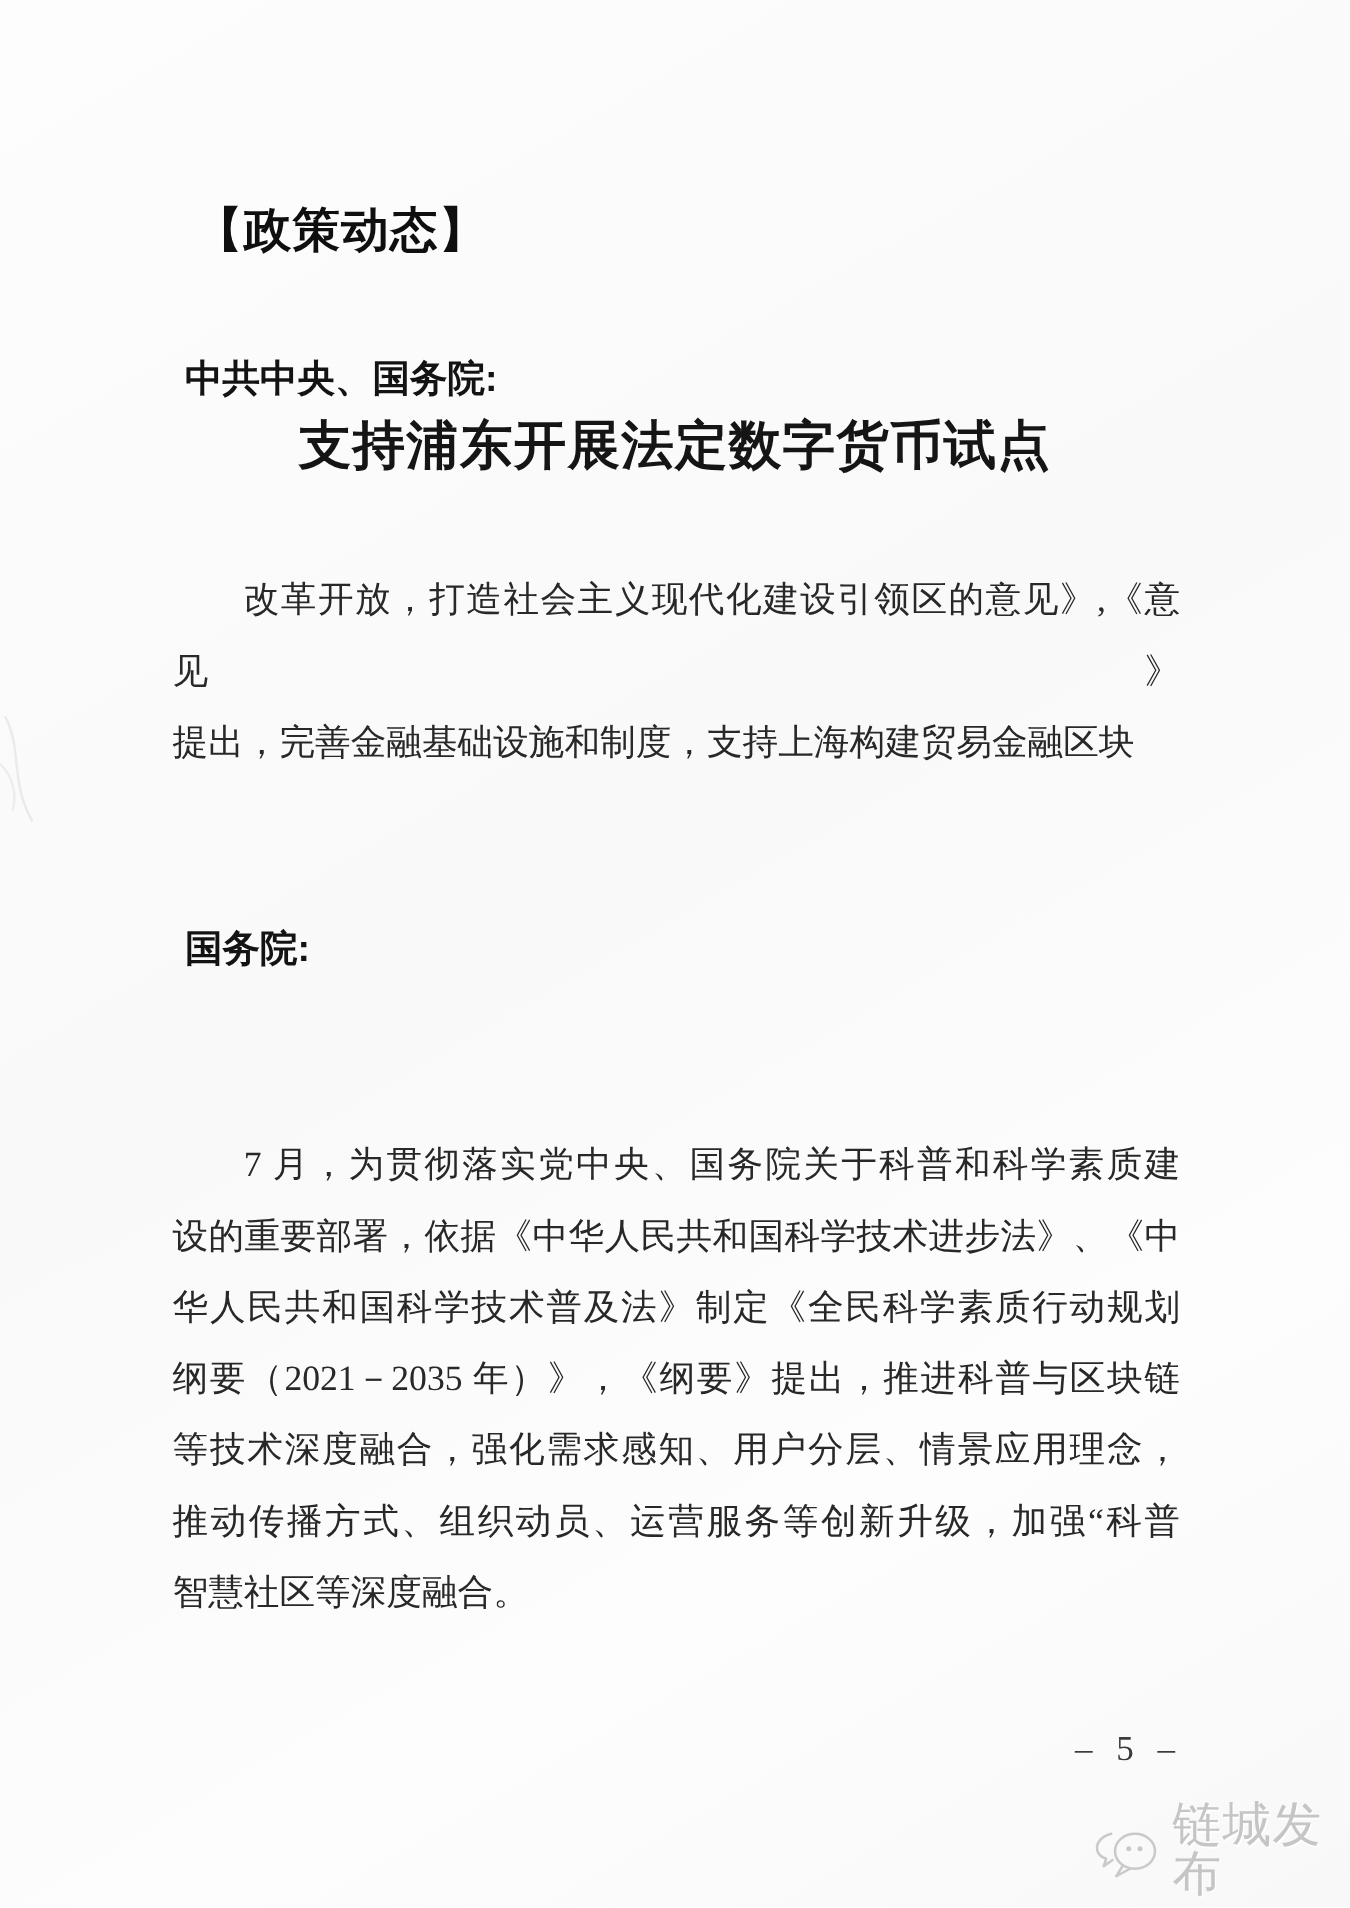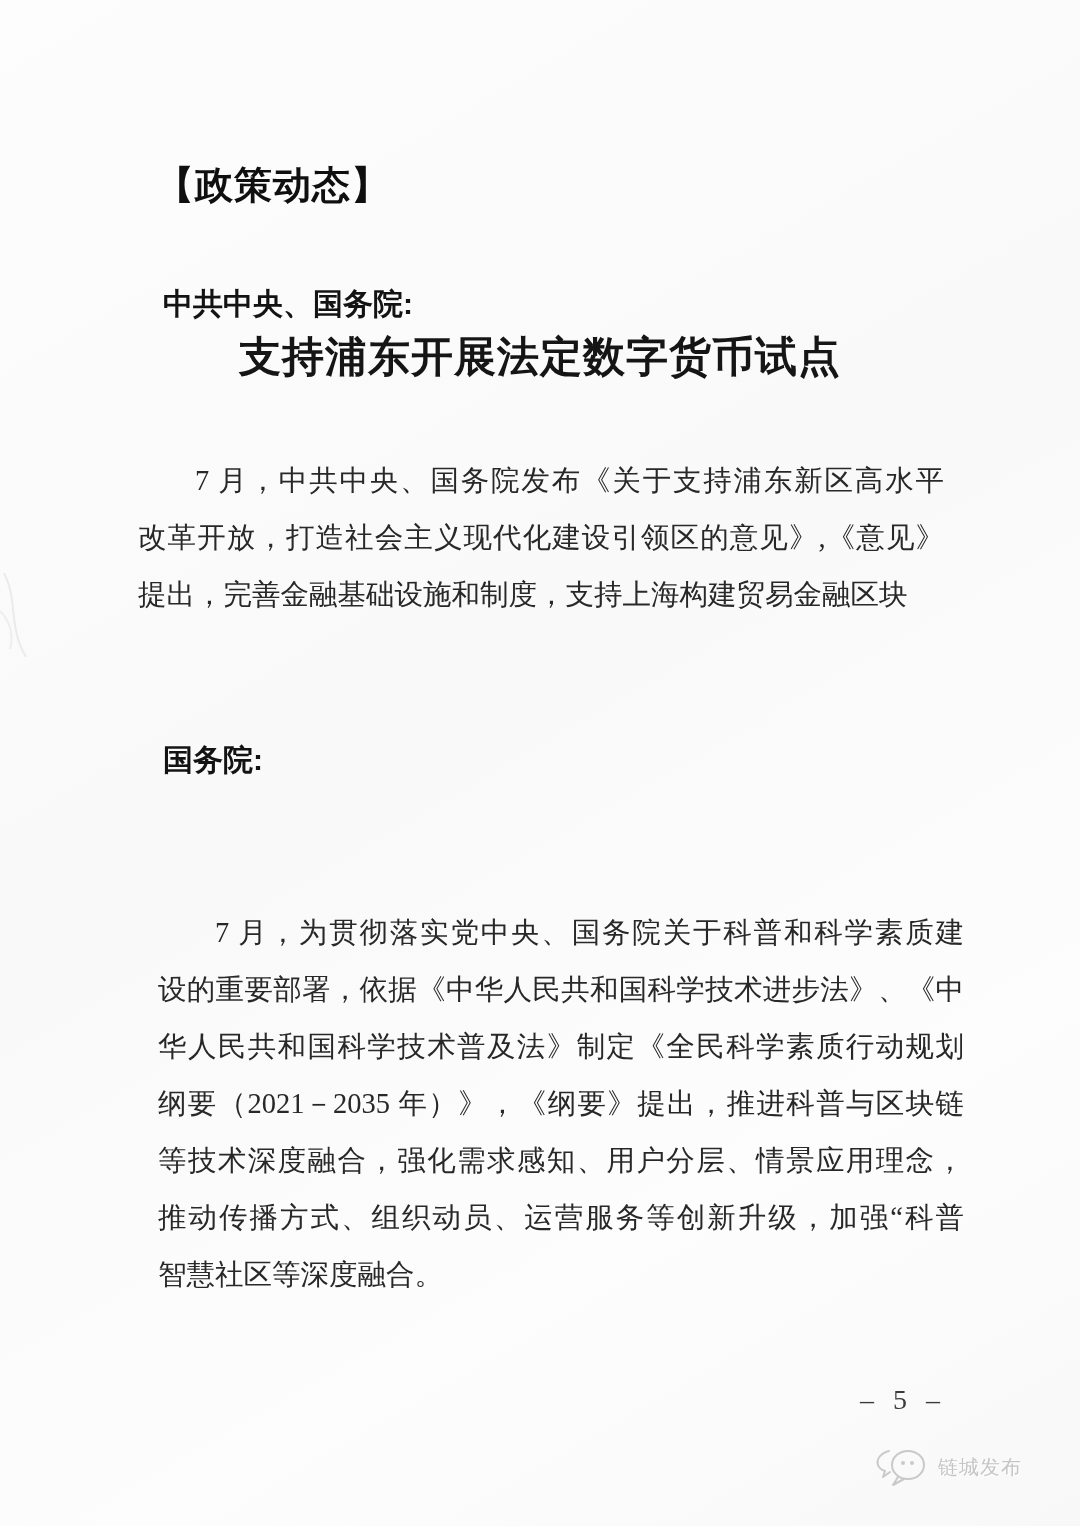--- a/index.html
+++ b/index.html
@@ -17,59 +17,58 @@
     font-family:"Liberation Sans","DejaVu Sans",sans-serif;
     font-weight:700;font-size:38px;line-height:1.15;
     color:#0f0f0f;letter-spacing:1px;
   }
 
   .article-source{
     position:absolute;left:148px;
     font-family:"Liberation Sans","DejaVu Sans",sans-serif;
     font-weight:700;font-size:30px;line-height:1.2;
     color:#131313;
-    margin-left:15px;
   }
   .source-1{top:286px;}
   .source-2{top:742px;}
 
   .article-title{
     position:absolute;left:0;width:1080px;
     text-align:center;
     font-weight:700;font-size:42px;line-height:1.1;
     color:#151515;letter-spacing:1px;
   }
   .title-1{top:334px;}
   .title-2{top:790px;}
 
   .article-body{
     position:absolute;left:138px;width:806px;
     font-size:28.5px;line-height:57px;
     color:#282828;
   }
   .body-1{top:452px;}
-  .body-2{top:904px;margin-left:20px;}
+  .body-2{top:904px;}
   .article-body > div{text-align:justify;text-align-last:justify;}
   .article-body > div:first-child{text-indent:2em;}
   .article-body > div:last-child{text-align-last:left;}
 
   .page-number{
     position:absolute;left:848px;top:1384px;width:110px;
     text-align:center;font-size:28px;letter-spacing:6px;
     color:#3b3b3b;
   }
 
   .watermark{
     position:absolute;left:874px;top:1444px;
     display:flex;align-items:center;gap:6px;
     color:#c5c5c5;
   }
   .watermark-text{
-    font-family:Liberation Sans, sans-serif;
-    font-size:20px;line-height:1;letter-spacing:1px;
+    font-family:Liberation Mono, monospace;
+    font-size:39px;line-height:1;letter-spacing:1px;
     text-shadow:1px 1px 0 #ffffff;
   }
   .wechat-icon{flex:0 0 auto;}
 
   .scan-artifact{position:absolute;left:0;top:565px;opacity:.55;}
 </style>
 </head>
 <body>
 
 <div class="page">
@@ -77,21 +76,20 @@
   <svg class="scan-artifact" width="60" height="110" viewBox="0 0 60 110" fill="none">
     <path d="M4 8 C 18 34, 8 62, 26 92" stroke="#dedede" stroke-width="2" fill="none"></path>
     <path d="M0 46 C 10 56, 14 70, 10 84" stroke="#e4e4e4" stroke-width="2" fill="none"></path>
   </svg>
 
   <div class="section-header">【政策动态】</div>
 
   <div class="article-source source-1">中共中央、国务院:</div>
   <div class="article-title title-1">支持浦东开展法定数字货币试点</div>
   <div class="article-body body-1">
-      <div>7 月，中共中央、国务院发布《关于支持浦东新区高水平</div>
       <div>改革开放，打造社会主义现代化建设引领区的意见》,《意见》</div>
       <div>提出，完善金融基础设施和制度，支持上海构建贸易金融区块</div>
     </div>
 
   <div class="article-source source-2">国务院:</div>
   <div class="article-body body-2">
       <div>7 月，为贯彻落实党中央、国务院关于科普和科学素质建</div>
       <div>设的重要部署，依据《中华人民共和国科学技术进步法》、《中</div>
       <div>华人民共和国科学技术普及法》制定《全民科学素质行动规划</div>
       <div>纲要（2021－2035 年）》，《纲要》提出，推进科普与区块链</div>

